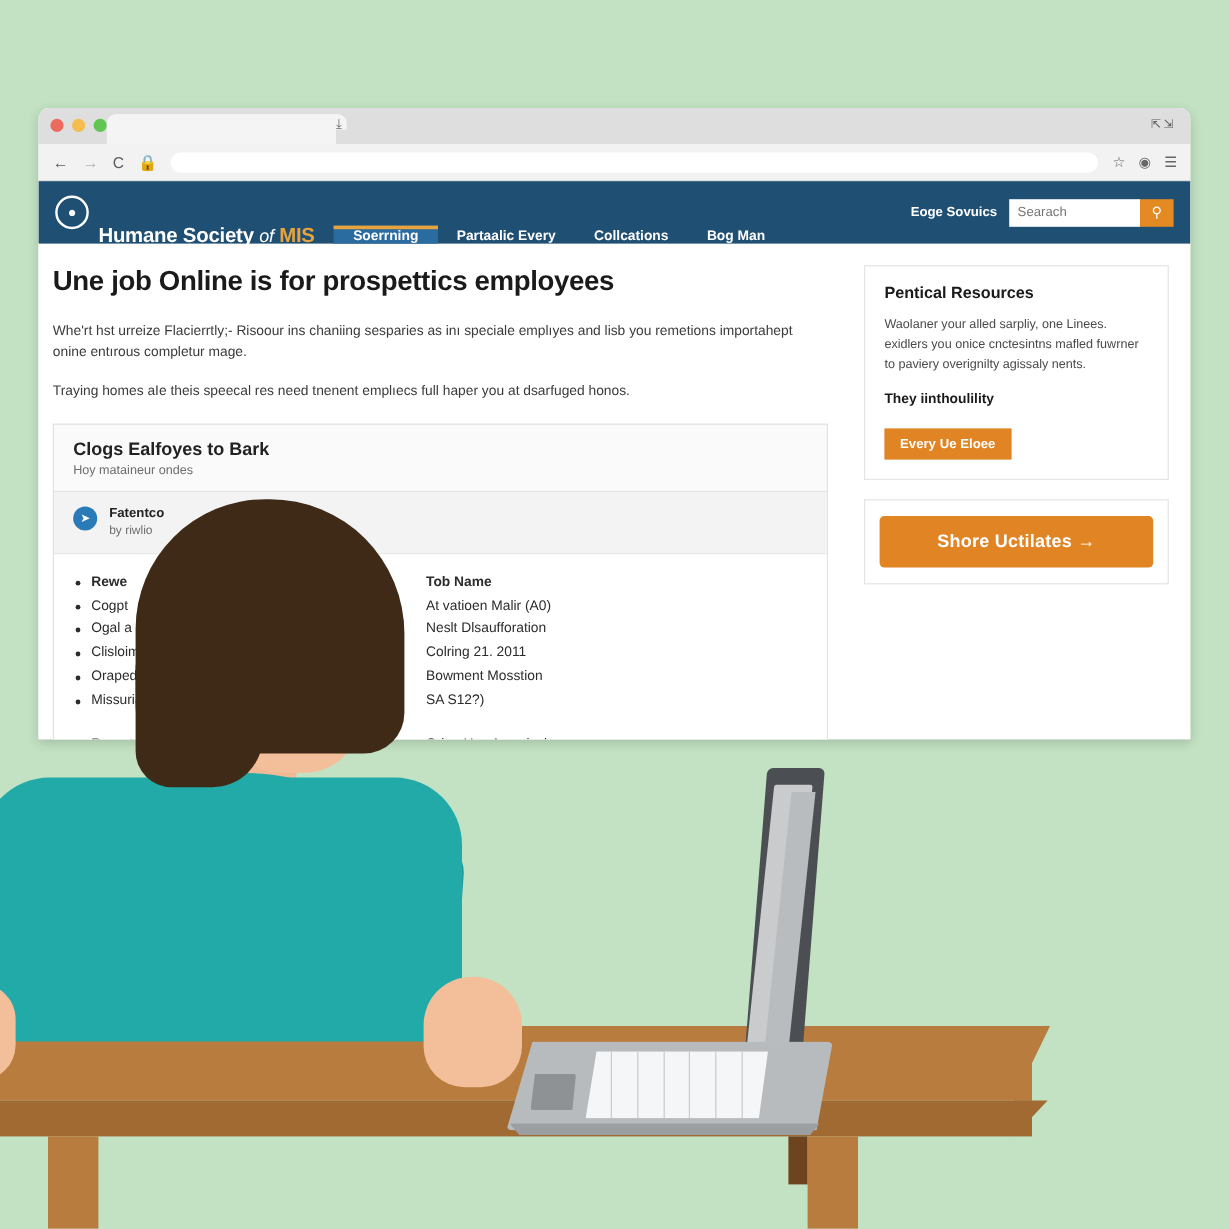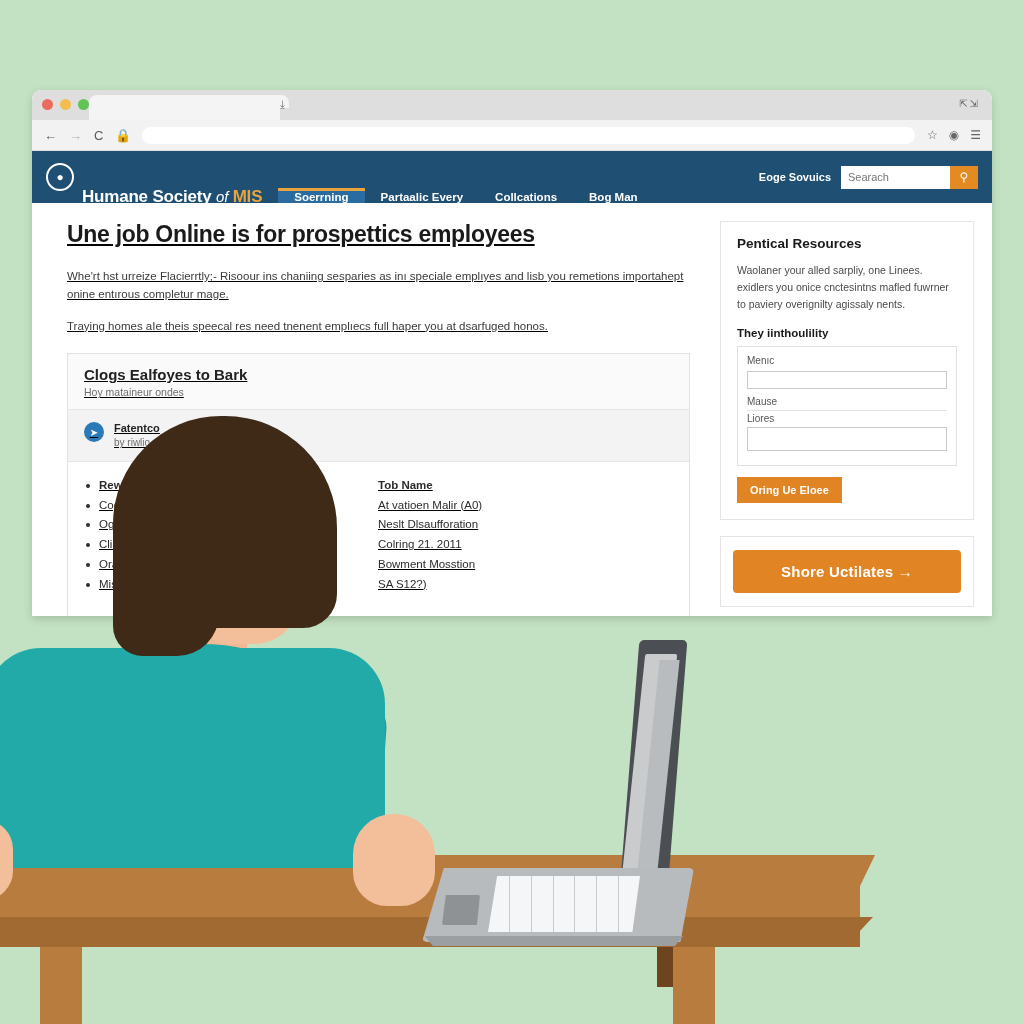--- a/index.html
+++ b/index.html
@@ -84,21 +84,21 @@
     width:95px;height:23px;background:#fff;border:none;outline:none;
     font-size:11px;color:#8c8c8c;padding:0 7px;font-family:"Liberation Sans",sans-serif;
   }
   .searchbtn{
     width:28px;height:23px;background:#e38a22;border:none;color:#fff;
     display:flex;align-items:center;justify-content:center;font-size:12px;cursor:pointer;
   }
 
   
   .page{display:flex;background:#ffffff;height:414px;}
-  .main{flex:1;padding:18px 24px 0 35px;min-width:0;text-decoration:underline;}
+  .main{flex:1;padding:18px 24px 0 12px;min-width:0;}
   .h1{
     font-size:23px;font-weight:bold;color:#1a1a1a;margin:0 0 20px 0;letter-spacing:-.3px;
   }
   .para{font-size:11.5px;color:#3b3b3b;line-height:1.55;margin:0 0 14px 0;}
 
   .card{
     margin-top:18px;border:1px solid #e2e2e2;background:#fafafa;
   }
   .card-head{padding:12px 16px 11px 16px;border-bottom:1px solid #e6e6e6;}
   .card-title{font-size:15px;font-weight:bold;color:#222;margin:0 0 3px 0;}
@@ -384,28 +384,21 @@
           </div>
         </div>
       </div>
 
       <div class="aside">
         <div class="panel">
           <div class="panel-title">Pentical Resources</div>
           <p class="panel-p">Waolaner your alled sarpliy, one Linees. exidlers you onice cnctesintns mafled fuwrner to paviery overignilty agissaly nents.</p>
 
           <div class="form-title">They iinthoulility</div>
-          <div class="fbox">
-            <div class="flabel">Menıc</div>
-            <input class="finput" type="text" style="">
-            <div class="fsel">Mause</div>
-            <div class="flabel">Liores</div>
-            <textarea class="ftext" style=""></textarea>
-          </div>
-          <button class="btn-orange">Oring Ue Eloee</button>
+          <button class="btn-orange">Every Ue Eloee</button>
         </div>
 
         <div class="panel2">
           <button class="cta">Shore Uctilates →</button>
         </div>
       </div>
 
     </div>
   </div>
 

